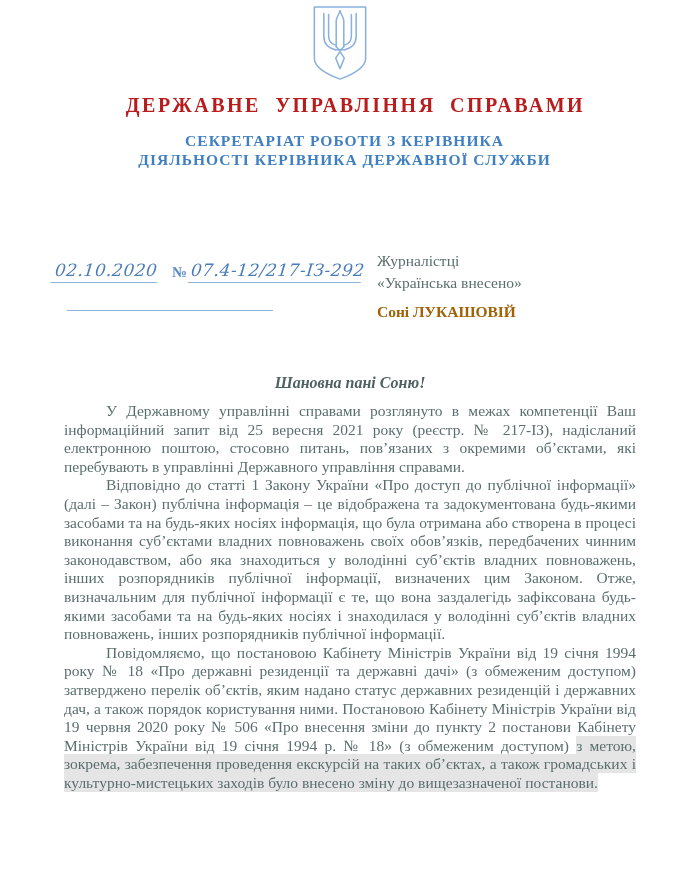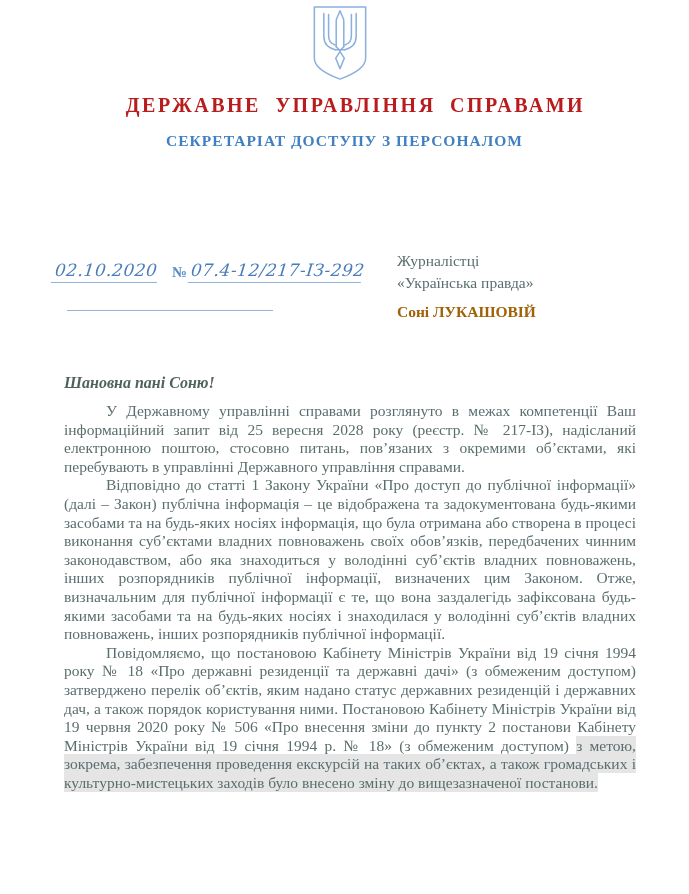--- a/index.html
+++ b/index.html
@@ -52,26 +52,26 @@
   }
   .ref-number{
     display:inline-block;min-width:150px;padding:0 2px 2px 2px;
     border-bottom:1.5px solid #8fb3d9;
   }
   .ref-blank-line{
     position:absolute;left:67px;top:296px;width:206px;height:14px;
     border-bottom:1.5px solid #8fb3d9;
   }
   
-  .recipient{position:absolute;left:377px;top:250px;font-size:15.5px;line-height:22px;margin-left:20px;}
+  .recipient{position:absolute;left:377px;top:250px;font-size:15.5px;line-height:22px;}
   .recipient-name{margin-top:7px;font-weight:bold;color:#a16207;}
   
   .salutation{
     position:absolute;left:64px;top:374px;width:572px;
-    font-weight:bold;font-style:italic;
+    text-align:center;font-weight:bold;font-style:italic;
     font-size:16px;color:#4f6260;
   }
   .body-text{
     position:absolute;left:64px;top:402px;width:572px;
     text-align:justify;font-size:15.5px;line-height:18.6px;
   }
   .body-text p{margin:0;text-indent:42px;}
   mark.hl{background:#e5e5e5;color:inherit;padding:1px 0;}
 </style>
 </head>
@@ -89,38 +89,39 @@
       <path d="M42,10 V32 C42,38 39,41 35,42"></path>
       <path d="M25,47 H35"></path>
       <path d="M30,49 L34.5,56 L30,67 L25.5,56 Z"></path>
       <path d="M26,44 L30,48 L34,44"></path>
     </svg>
   </div>
 
   <div class="org-name">ДЕРЖАВНЕ УПРАВЛІННЯ СПРАВАМИ</div>
 
   <div class="secretariat">
-    <div>СЕКРЕТАРІАТ ДОСТУПУ З ПЕРСОНАЛОМ</div>
+    <div>СЕКРЕТАРІАТ РОБОТИ З КЕРІВНИКА</div>
+    <div>ДІЯЛЬНОСТІ КЕРІВНИКА ДЕРЖАВНОЇ СЛУЖБИ</div>
   </div>
 
 
   <div class="ref-row">
     <span class="hw ref-date">02.10.2020</span>
     <span class="ref-no-label">№</span>
     <span class="hw ref-number">07.4-12/217-ІЗ-292</span>
   </div>
   <div class="ref-blank-line"></div>
 
   <div class="recipient">
     <div>Журналістці</div>
-    <div>«Українська правда»</div>
+    <div>«Українська внесено»</div>
     <div class="recipient-name">Соні ЛУКАШОВІЙ</div>
   </div>
 
   <div class="salutation">Шановна пані Соню!</div>
 
   <div class="body-text">
-    <p><span>У Державному управлінні справами розглянуто в межах компетенції Ваш інформаційний запит від 25 вересня 2028 року (реєстр. № 217-ІЗ), надісланий електронною поштою, стосовно питань, пов’язаних з окремими об’єктами, які перебувають в управлінні Державного управління справами.</span></p>
+    <p><span>У Державному управлінні справами розглянуто в межах компетенції Ваш інформаційний запит від 25 вересня 2021 року (реєстр. № 217-ІЗ), надісланий електронною поштою, стосовно питань, пов’язаних з окремими об’єктами, які перебувають в управлінні Державного управління справами.</span></p>
     <p><span>Відповідно до статті 1 Закону України «Про доступ до публічної інформації» (далі – Закон) публічна інформація – це відображена та задокументована будь-якими засобами та на будь-яких носіях інформація, що була отримана або створена в процесі виконання суб’єктами владних повноважень своїх обов’язків, передбачених чинним законодавством, або яка знаходиться у володінні суб’єктів владних повноважень, інших розпорядників публічної інформації, визначених цим Законом. Отже, визначальним для публічної інформації є те, що вона заздалегідь зафіксована будь-якими засобами та на будь-яких носіях і знаходилася у володінні суб’єктів владних повноважень, інших розпорядників публічної інформації.</span></p>
     <p><span>Повідомляємо, що постановою Кабінету Міністрів України від 19 січня 1994 року № 18 «Про державні резиденції та державні дачі» (з обмеженим доступом) затверджено перелік об’єктів, яким надано статус державних резиденцій і державних дач, а також порядок користування ними. Постановою Кабінету Міністрів України від 19 червня 2020 року № 506 «Про внесення зміни до пункту 2 постанови Кабінету  Міністрів України від 19 січня 1994 р. № 18» (з обмеженим доступом) </span><mark class="hl">з метою, зокрема, забезпечення проведення екскурсій на таких об’єктах, а також громадських і культурно-мистецьких заходів було внесено зміну до вищезазначеної постанови.</mark></p>
   </div>
 
 </div>
 
 </body></html>

